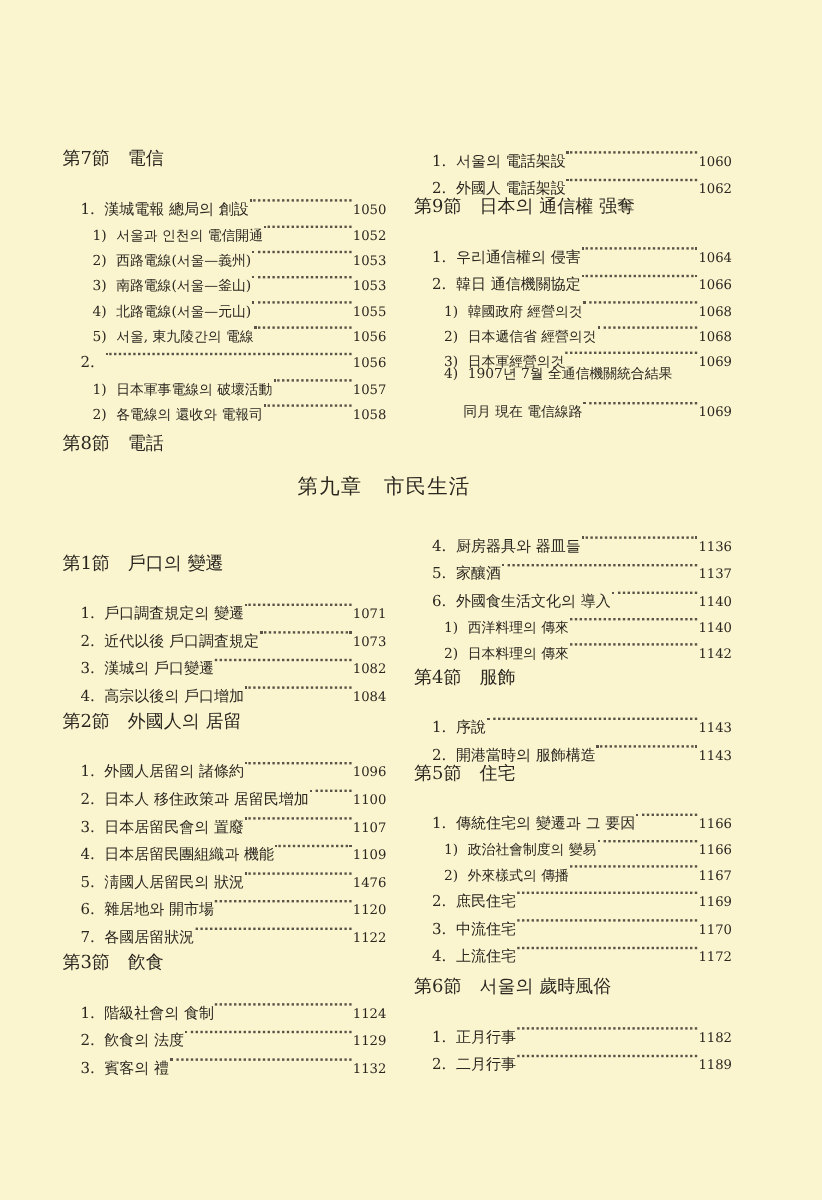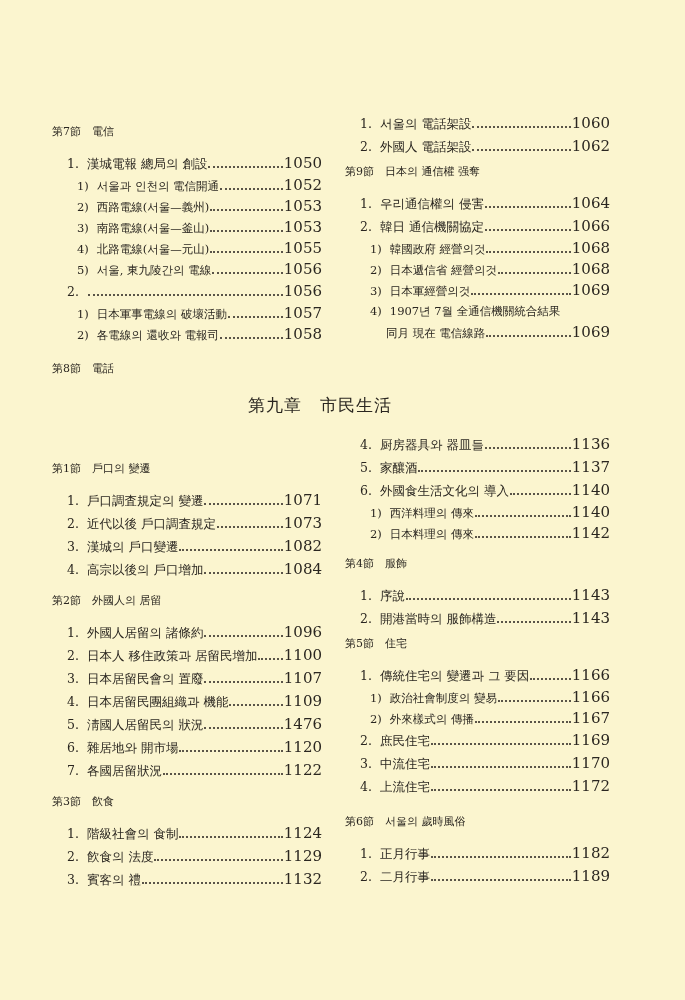--- a/index.html
+++ b/index.html
@@ -13,36 +13,36 @@
   .col { position:absolute; }
   .col-left { left:52px; top:118px; width:270px; }
   .col-right { left:345px; top:112px; width:265px; }
   .col-left2 { left:52px; top:455px; width:270px; }
   .col-right2 { left:345px; top:433px; width:265px; }
   .chapter {
     position:absolute; left:248px; top:394px;
     font-size:17px; letter-spacing:1px; white-space:pre;font-family:Liberation Serif, serif;
   }
   .sec {
-    font-size:11px; margin:0; height:28px; line-height:28px; white-space:pre;
+    font-size:15px; margin:0; height:28px; line-height:28px; white-space:pre;
   }
   .row {
     display:flex; align-items:baseline; white-space:nowrap;
     font-size:12.5px; height:23px; line-height:23px;
   }
   .row.l1 { padding-left:15px; }
   .row.l2 { padding-left:25px; font-size:11.5px; height:21px; line-height:21px; }
   .row.cont { padding-left:41px; font-size:11.5px; height:21px; line-height:21px;justify-content:center; }
   .num { margin-right:8px; flex:none; }
   .txt { flex:none; }
   .dots {
     flex:1 1 auto; overflow:hidden; margin:0 1px;
     border-bottom:2px dotted #5a5448; height:0; align-self:center; margin-top:6px;
   }
-  .pg { flex:none; font-size:15px; }
+  .pg { flex:none; font-size:11px;margin-top:11px; }
   .gap-s { height:6px; }
   .gap-m { height:10px; }
 </style>
 </head>
 <body>
 
 <div class="col col-left">
   <div class="sec">第7節　電信</div>
   <div class="gap-s"></div>
   <div class="row l1">

